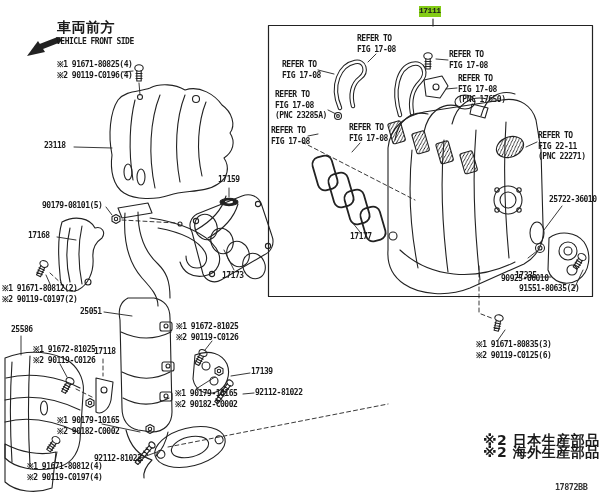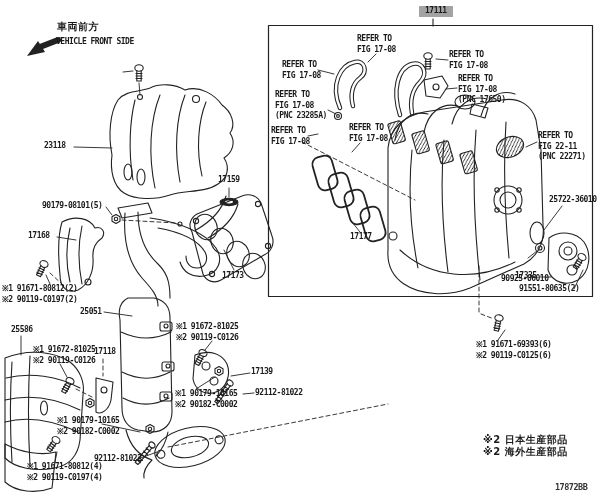--- a/index.html
+++ b/index.html
@@ -2,22 +2,22 @@
 <html><head>
 <meta charset="utf-8">
 <style>
   html,body{margin:0;padding:0;background:#fff;}
   .canvas{position:relative;width:600px;height:500px;background:#ffffff;overflow:hidden;
           font-family:"DejaVu Sans Mono", monospace;}
   svg{position:absolute;left:0;top:0;}
   .lbl{position:absolute;font:bold 8px "DejaVu Sans Mono", monospace;letter-spacing:-0.5px;
        color:#1a1a1a;white-space:nowrap;line-height:10.5px;}
   .lbl span{display:block;}
-  .jp{font-family:"DejaVu Sans", sans-serif;font-weight:bold;font-size:10px;letter-spacing:0.5px;}
-  .green{background:#a3a3a3;padding:0 6px;}
+  .jp{font-family:"DejaVu Sans", sans-serif;font-weight:bold;font-size:14px;letter-spacing:0.5px;}
+  .green{background:#84cc16;padding:0 0;font-family:Liberation Mono, monospace;}
   .code{font-size:8.5px;font-weight:bold;color:#333;}
 </style>
 </head>
 <body>
 
 <div class="canvas">
 
 <svg width="600" height="500" viewBox="0 0 600 500" fill="none" stroke="#222" stroke-width="1.1" stroke-linecap="round" stroke-linejoin="round">
   <defs>
     <pattern id="hatch" width="4" height="4" patternUnits="userSpaceOnUse">
@@ -257,20 +257,24 @@
     <line x1="302" y1="142" x2="415" y2="200"></line>
     <line x1="479" y1="266" x2="479" y2="314"></line>
     <line x1="481" y1="314" x2="494" y2="319"></line>
   </g>
   <circle cx="180" cy="224" r="2"></circle>
 </svg>
 
 <div class="lbl jp" style="left:57px;top:22px;">車両前方</div>
 <div class="lbl" style="left:56px;top:37px;">VEHICLE FRONT SIDE</div>
 
+<div class="lbl" style="left:57px;top:60px;">
+  <span>※1 91671-80825(4)</span>
+  <span>※2 90119-C0196(4)</span>
+</div>
 
 <div class="lbl" style="left:44px;top:141px;">23118</div>
 <div class="lbl" style="left:218px;top:175px;">17159</div>
 <div class="lbl" style="left:42px;top:201px;">90179-08101(5)</div>
 <div class="lbl" style="left:28px;top:231px;">17168</div>
 
 <div class="lbl" style="left:2px;top:284px;">
   <span>※1 91671-80812(2)</span>
   <span>※2 90119-C0197(2)</span>
 </div>
@@ -349,21 +353,21 @@
   <span>(PNC 22271)</span>
 </div>
 
 <div class="lbl" style="left:549px;top:195px;">25722-36010</div>
 <div class="lbl" style="left:350px;top:232px;">17177</div>
 <div class="lbl" style="left:501px;top:274px;">90925-06010</div>
 <div class="lbl" style="left:515px;top:271px;">17335</div>
 <div class="lbl" style="left:519px;top:284px;">91551-80635(2)</div>
 
 <div class="lbl" style="left:476px;top:340px;">
-  <span>※1 91671-69393(6)</span>
+  <span>※1 91671-80835(3)</span>
   <span>※2 90119-C0125(6)</span>
 </div>
 
 <div class="lbl jp" style="left:483px;top:435px;">※2 日本生産部品</div>
 <div class="lbl jp" style="left:483px;top:447px;">※2 海外生産部品</div>
 
 <div class="lbl code" style="left:555px;top:482px;">17872BB</div>
 
 </div>
 

